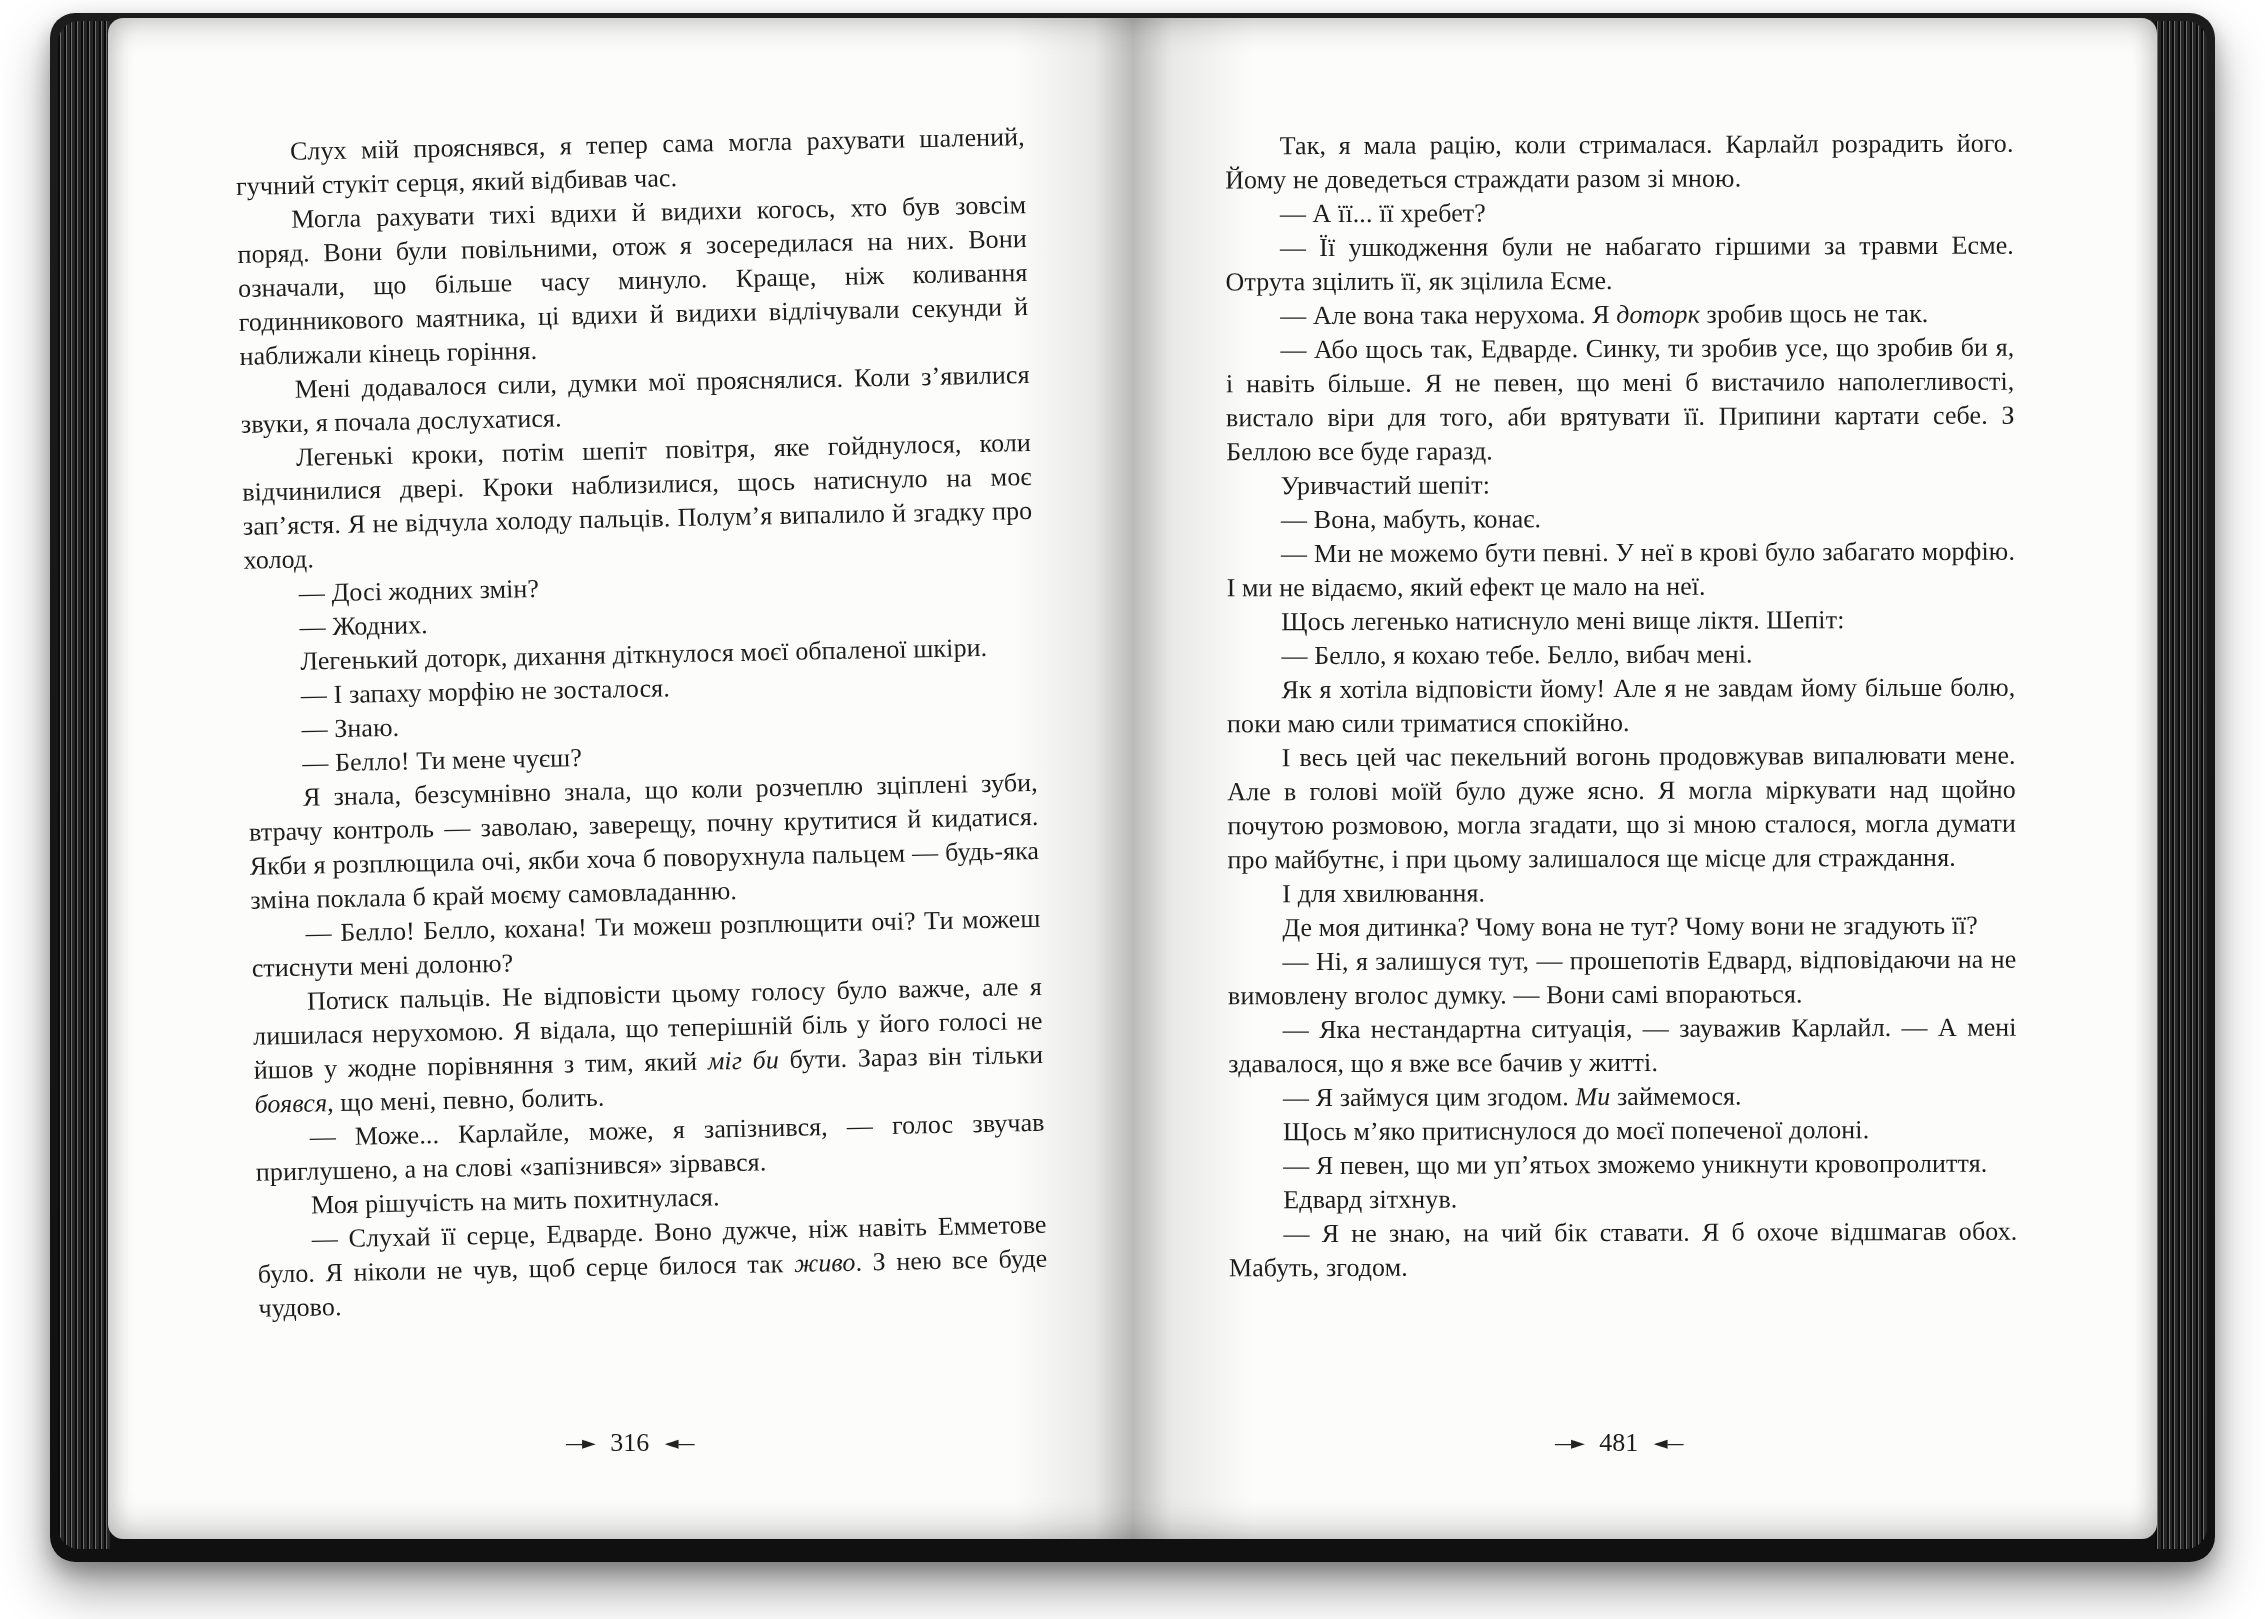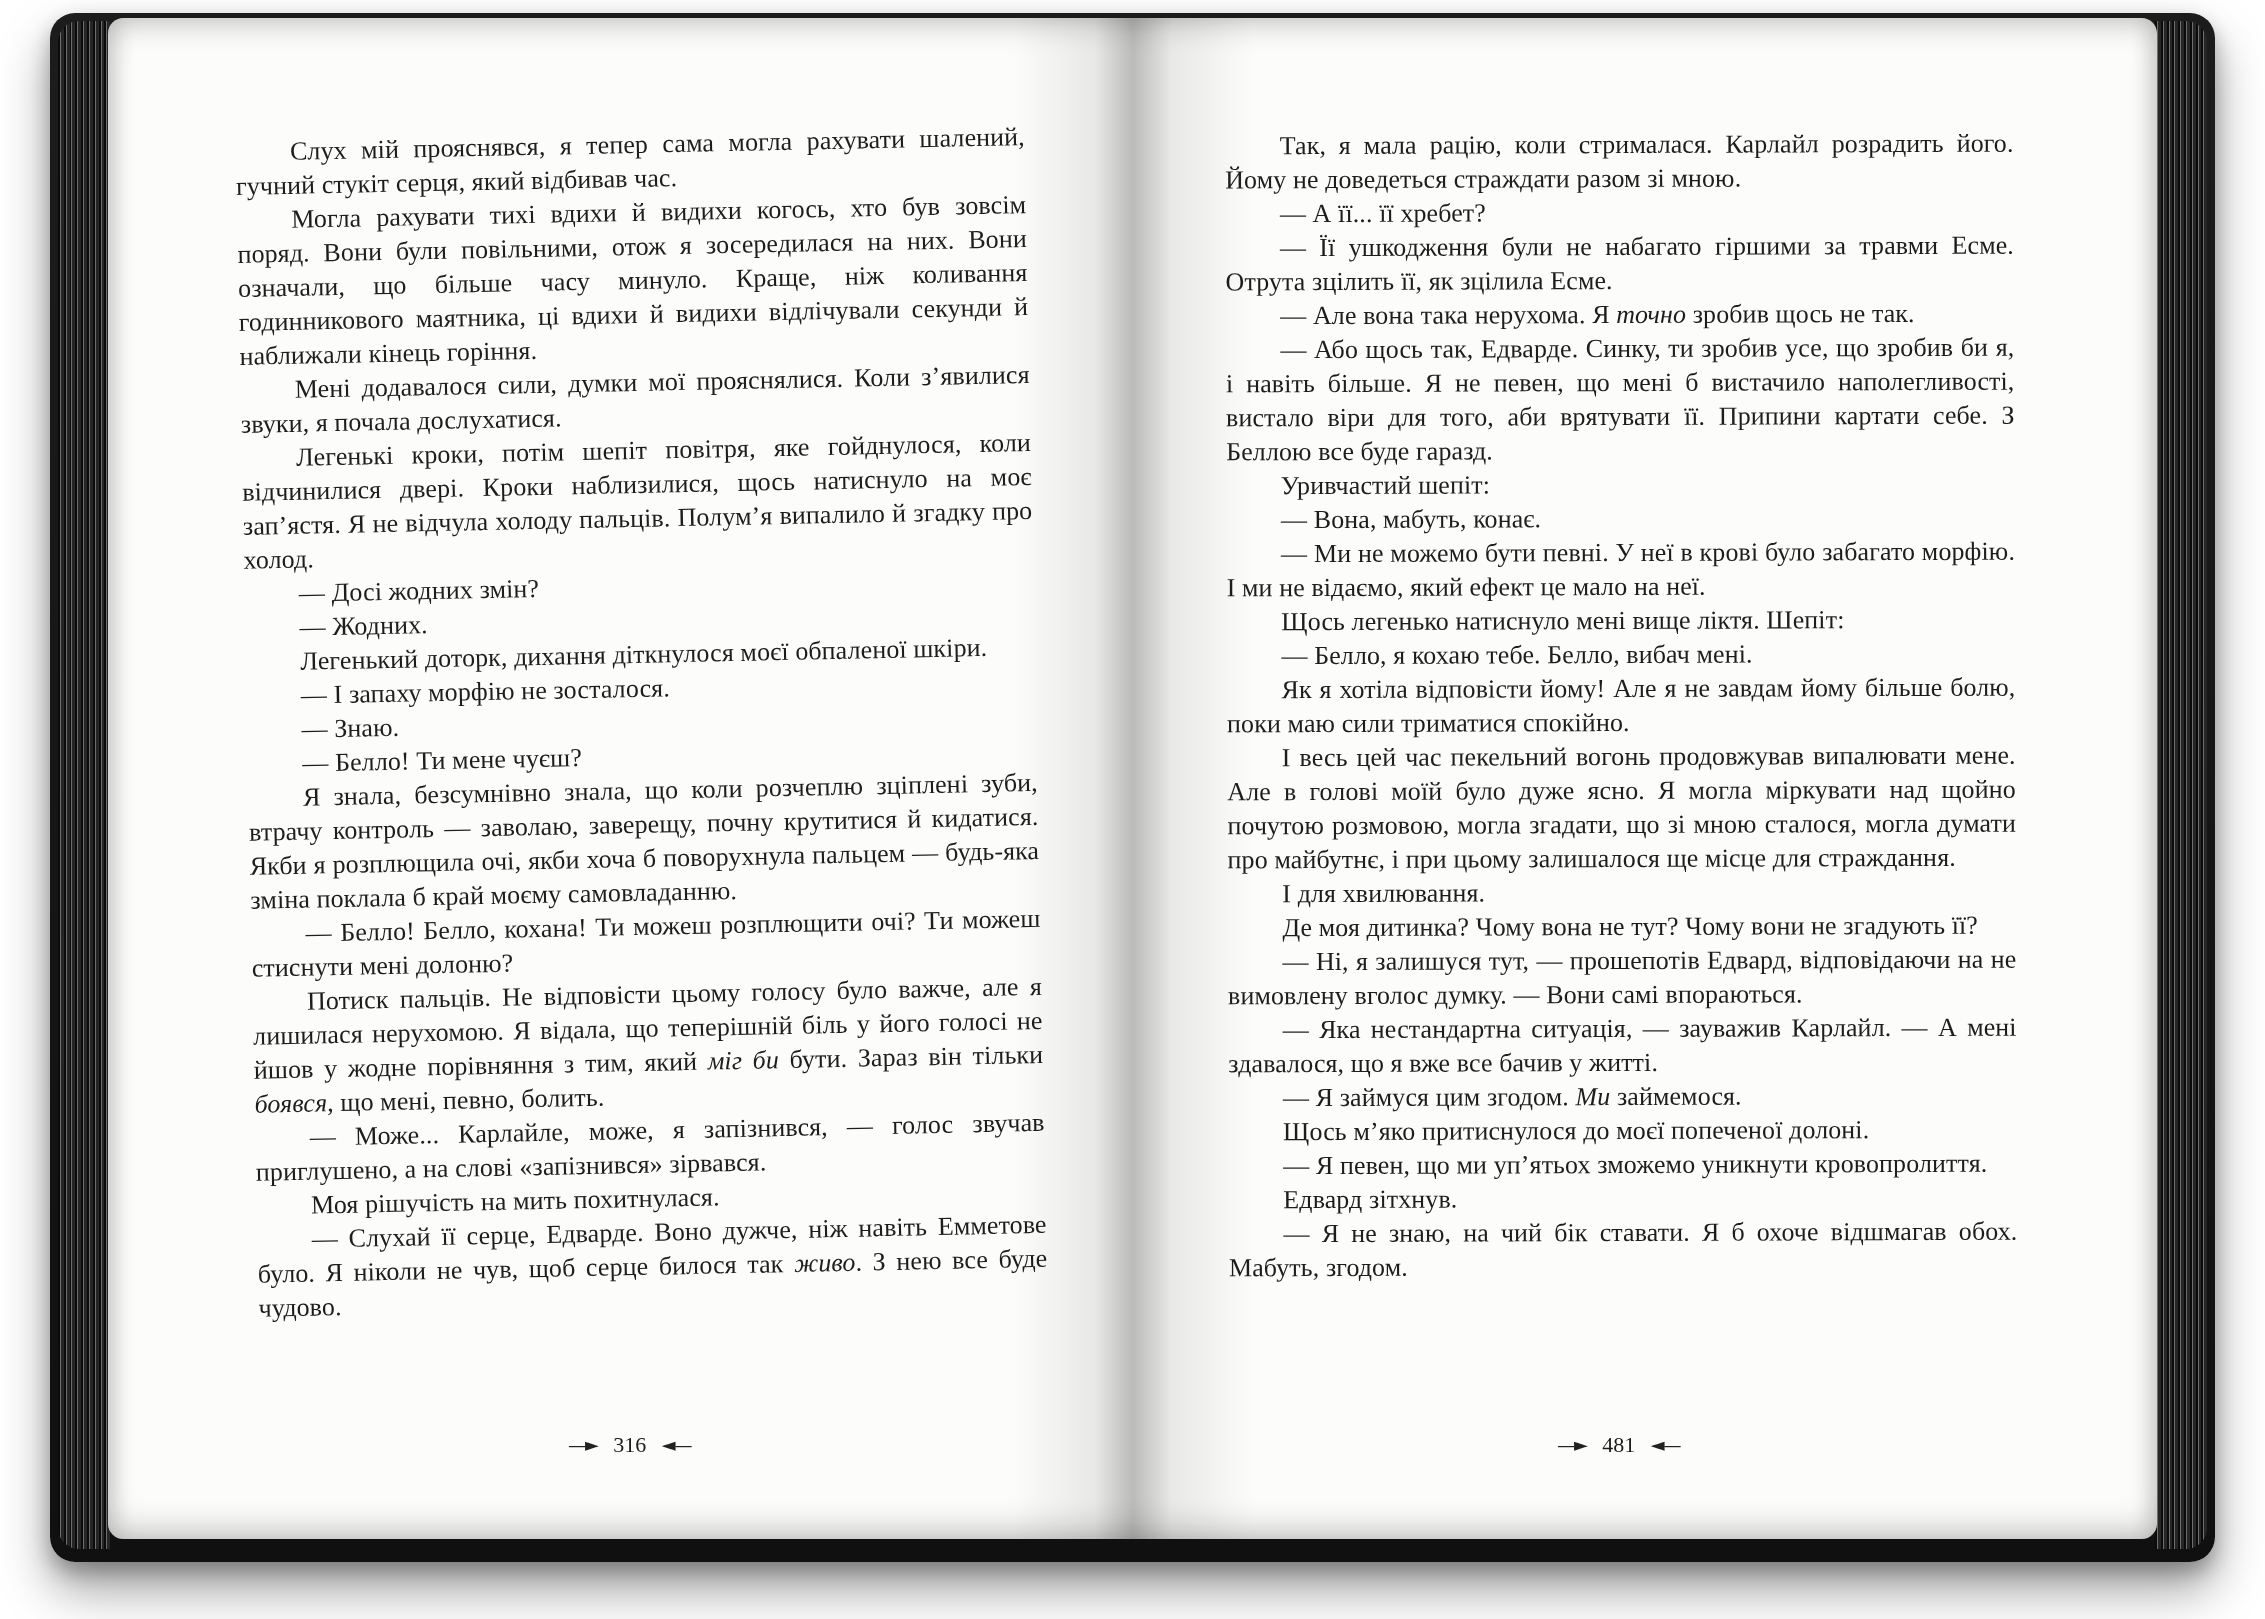--- a/index.html
+++ b/index.html
@@ -107,21 +107,21 @@
   .page-left  .pagenum-row { left: 127px; right: 108px; }
   .page-right .pagenum-row { left: 92px;  right: 144px; }
   .orn {
     font-family: "DejaVu Sans", sans-serif;
     font-size: 18px;
     color: #222222;
     letter-spacing: -1px;
     line-height: 1;
   }
   .pagenum {
-    font-size: 22px;
+    font-size: 26px;
   }
 </style>
 </head>
 <body>
 
 <div class="scene">
   <div class="book">
     <div class="edge edge-left"></div>
     <div class="edge edge-right"></div>
     <div class="paper">
@@ -150,21 +150,21 @@
           <span class="pagenum">316</span>
           <span class="orn">◄—</span>
         </div>
       </div>
 
       <div class="page page-right">
         <div class="text-block">
             <p class="para">Так, я мала рацію, коли стрималася. Карлайл розрадить його. Йому не доведеться страждати разом зі мною.</p>
             <p class="para">— А її... її хребет?</p>
             <p class="para">— Її ушкодження були не набагато гіршими за травми Есме. Отрута зцілить її, як зцілила Есме.</p>
-            <p class="para">— Але вона така нерухома. Я <i>точно</i> зробив щось не так.</p>
+            <p class="para">— Але вона така нерухома. Я <i>доторк</i> зробив щось не так.</p>
             <p class="para">— Або щось так, Едварде. Синку, ти зробив усе, що зробив би я, і навіть більше. Я не певен, що мені б вистачило наполегливості, вистало віри для того, аби врятувати її. Припини картати себе. З Беллою все буде гаразд.</p>
             <p class="para">Уривчастий шепіт:</p>
             <p class="para">— Вона, мабуть, конає.</p>
             <p class="para">— Ми не можемо бути певні. У неї в крові було забагато морфію. І ми не відаємо, який ефект це мало на неї.</p>
             <p class="para">Щось легенько натиснуло мені вище ліктя. Шепіт:</p>
             <p class="para">— Белло, я кохаю тебе. Белло, вибач мені.</p>
             <p class="para">Як я хотіла відповісти йому! Але я не завдам йому більше болю, поки маю сили триматися спокійно.</p>
             <p class="para">І весь цей час пекельний вогонь продовжував випалювати мене. Але в голові моїй було дуже ясно. Я могла міркувати над щойно почутою розмовою, могла згадати, що зі мною сталося, могла думати про майбутнє, і при цьому залишалося ще місце для страждання.</p>
             <p class="para">І для хвилювання.</p>
             <p class="para">Де моя дитинка? Чому вона не тут? Чому вони не згадують її?</p>

